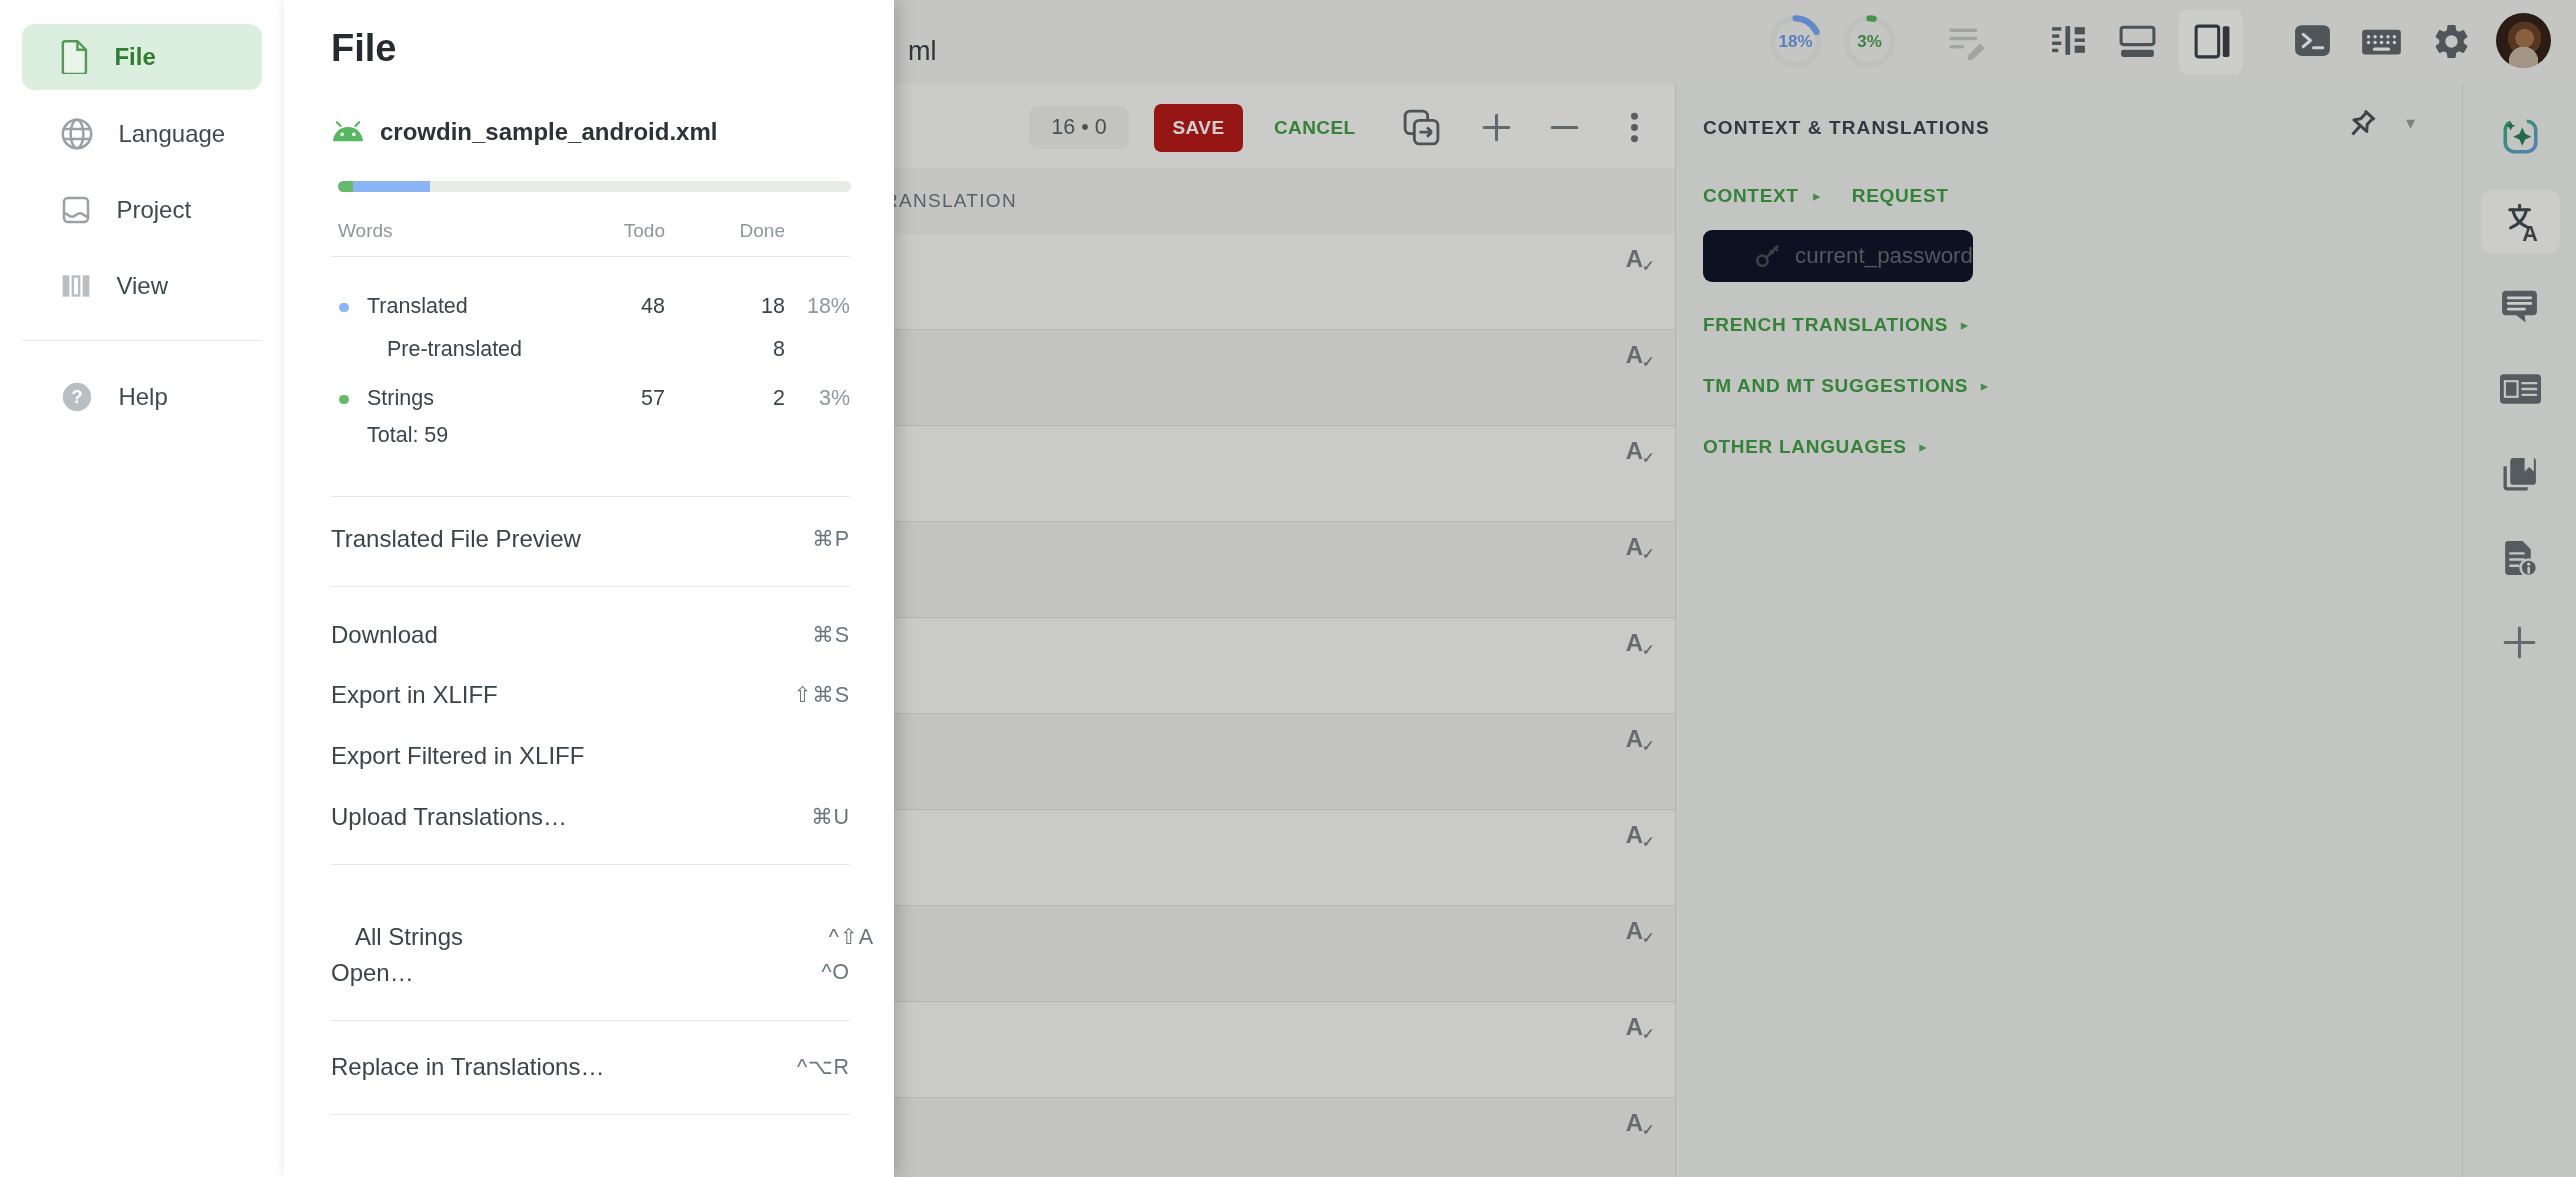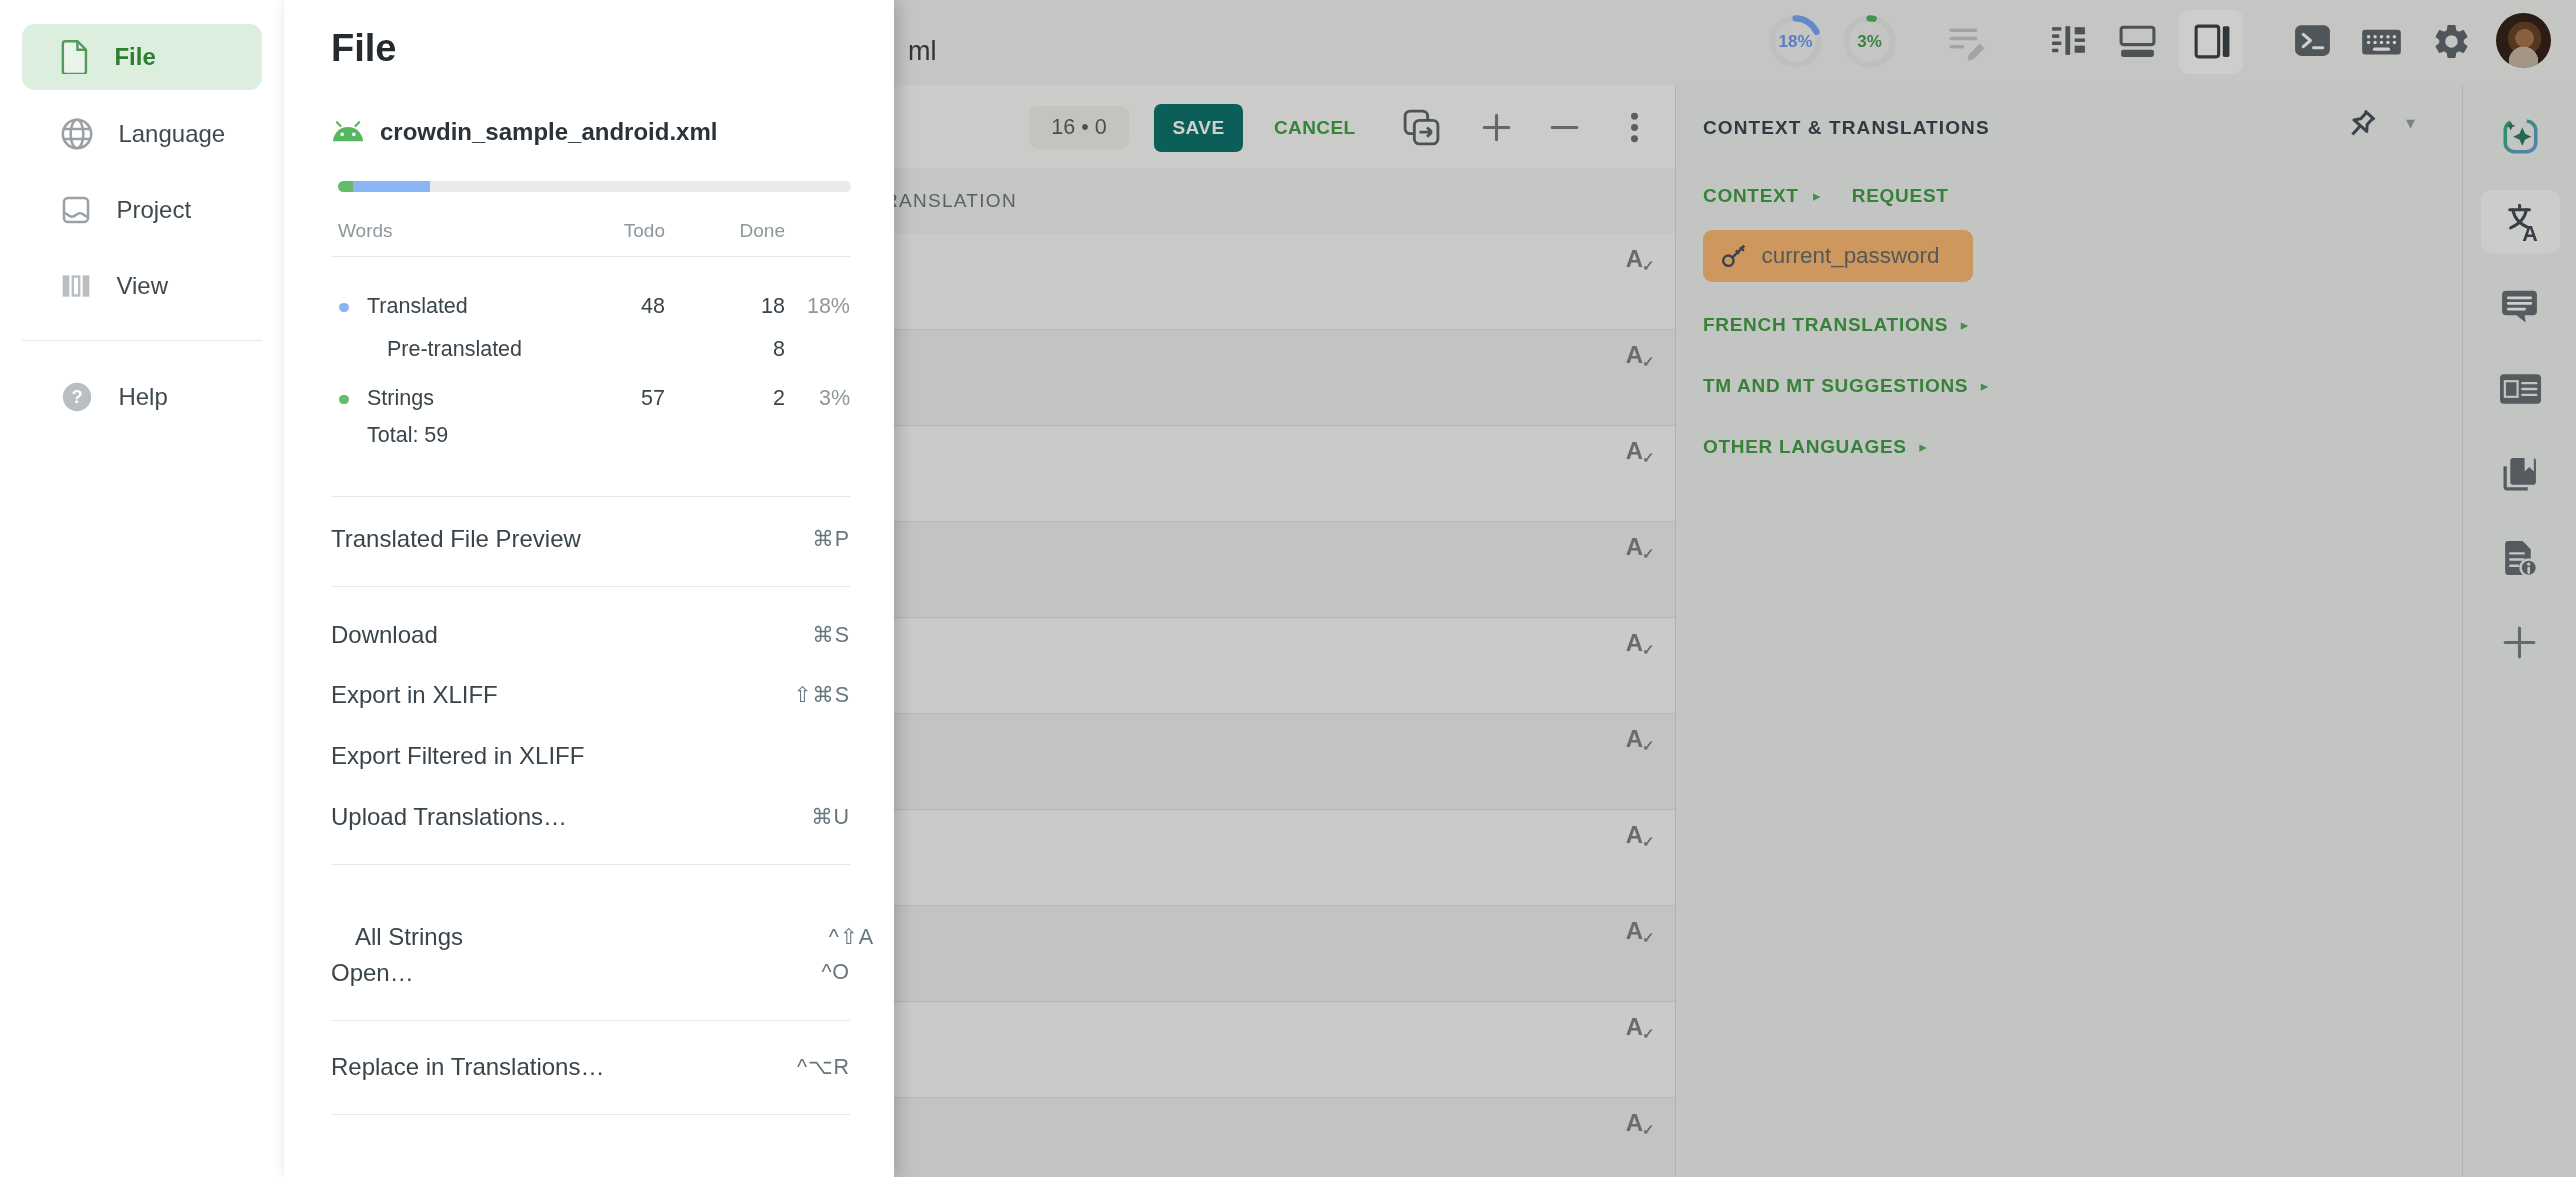--- a/index.html
+++ b/index.html
@@ -19,21 +19,21 @@
            display:flex;align-items:center;justify-content:center;cursor:pointer;}
   .avatar{left:2496px;top:13.4px;width:55px;height:55px;border-radius:50%;cursor:pointer;
     background:
       radial-gradient(circle at 50% 88%, #c9b9a6 0 26%, transparent 27%),
       radial-gradient(circle at 52% 46%, #a8774f 0 22%, #6b4327 23% 40%, #35241a 41% 72%, #241a14 73% 100%);
     box-shadow:inset 0 0 0 0.9px rgba(0,0,0,.08);}
 
   .toolbar{left:0;top:85px;width:2576px;height:83px;background:#fafbf8;border-bottom:0.9px solid #e8e8e6;}
   .counter{left:1029px;top:20.6px;width:100px;height:43px;border-radius:9px;background:#f0f0ed;
            color:#5c6468;font-size:21.5px;display:flex;align-items:center;justify-content:center;}
-  .save-btn{left:1154px;top:19px;width:89px;height:48px;border-radius:7.2px;background:#0f766e;border:none;
+  .save-btn{left:1154px;top:19px;width:89px;height:48px;border-radius:7.2px;background:#b91c1c;border:none;
             color:#fff;font-size:19px;font-weight:bold;letter-spacing:0.4px;cursor:pointer;
             font-family:"Liberation Sans",sans-serif;}
   .cancel-btn{left:1274px;top:19px;height:48px;line-height:48px;color:#43a047;font-size:19px;
               font-weight:bold;letter-spacing:0.4px;cursor:pointer;}
   .tool-ic{top:22.4px;width:41px;height:41px;cursor:pointer;}
 
   .colheader{left:0;top:168px;width:2576px;height:66px;background:#f3f4f1;border-bottom:0.9px solid #e6e6e4;}
   .colheader span{position:absolute;left:871px;top:0;height:66px;line-height:66px;font-size:19px;
                   font-weight:500;letter-spacing:1.3px;color:#6e7880;}
 
@@ -44,22 +44,22 @@
   .aicon{position:absolute;right:32px;top:12.5px;color:#7e868b;font-size:24px;font-weight:600;
          line-height:24px;cursor:pointer;}
   .aicon i{position:absolute;font-style:normal;font-weight:bold;font-size:15px;right:-11.6px;bottom:-7.2px;}
 
   .rightpanel{left:1675px;top:85px;width:786px;height:1093px;background:#f1f3f0;border-left:0.9px solid #dadcd9;}
   .rp-title{left:27px;top:32px;font-size:19px;font-weight:600;letter-spacing:1.1px;color:#3d484f;}
   .rp-pin{left:665px;top:19.7px;cursor:pointer;}
   .rp-caret{left:730px;top:27px;font-size:18px;color:#9aa19e;cursor:pointer;}
   .rp-link{font-size:19px;font-weight:bold;letter-spacing:0.7px;color:#43a047;cursor:pointer;}
   .rp-arrow{font-size:15px;color:#43a047;opacity:.85;}
-  .key-pill{left:27px;top:145px;width:270px;height:52px;border-radius:9px;background:#fdba74;
-            display:flex;align-items:center;gap:12.5px;padding-left:16px;box-sizing:border-box;}
+  .key-pill{left:27px;top:145px;width:270px;height:52px;border-radius:9px;background:#0f172a;
+            display:flex;align-items:center;gap:12.5px;padding-left:16px;box-sizing:border-box;justify-content:flex-end;}
   .key-pill span{font-size:22.4px;color:#676d71;}
 
   .rail{left:2462px;top:85px;width:114px;height:1093px;background:#f1f3f0;border-left:0.9px solid #dadcd9;}
   .rail-ic{left:36px;width:43px;height:43px;cursor:pointer;}
   .rail-pill{left:18px;top:105px;width:79px;height:63px;border-radius:10.7px;background:#fcfdfb;
              display:flex;align-items:center;justify-content:center;cursor:pointer;}
 
   
   .scrim{left:894px;top:0;width:1682px;height:1178px;background:rgba(0,0,0,0.19);}
 

